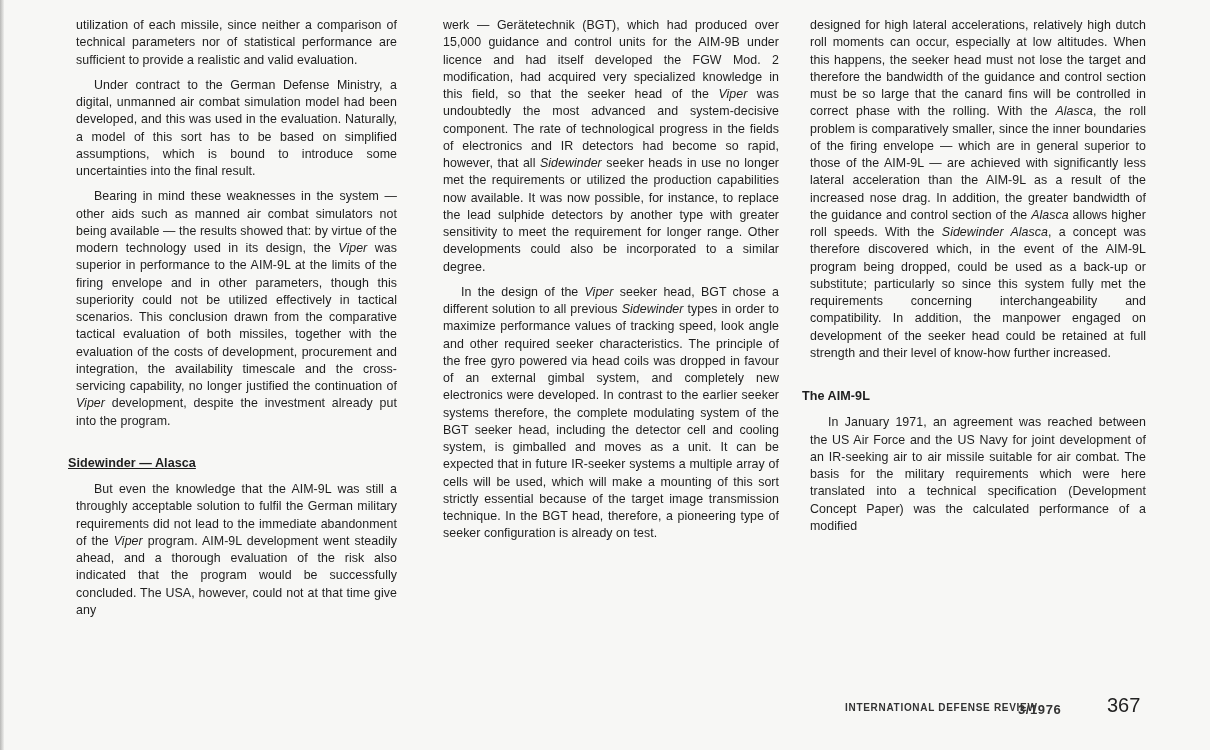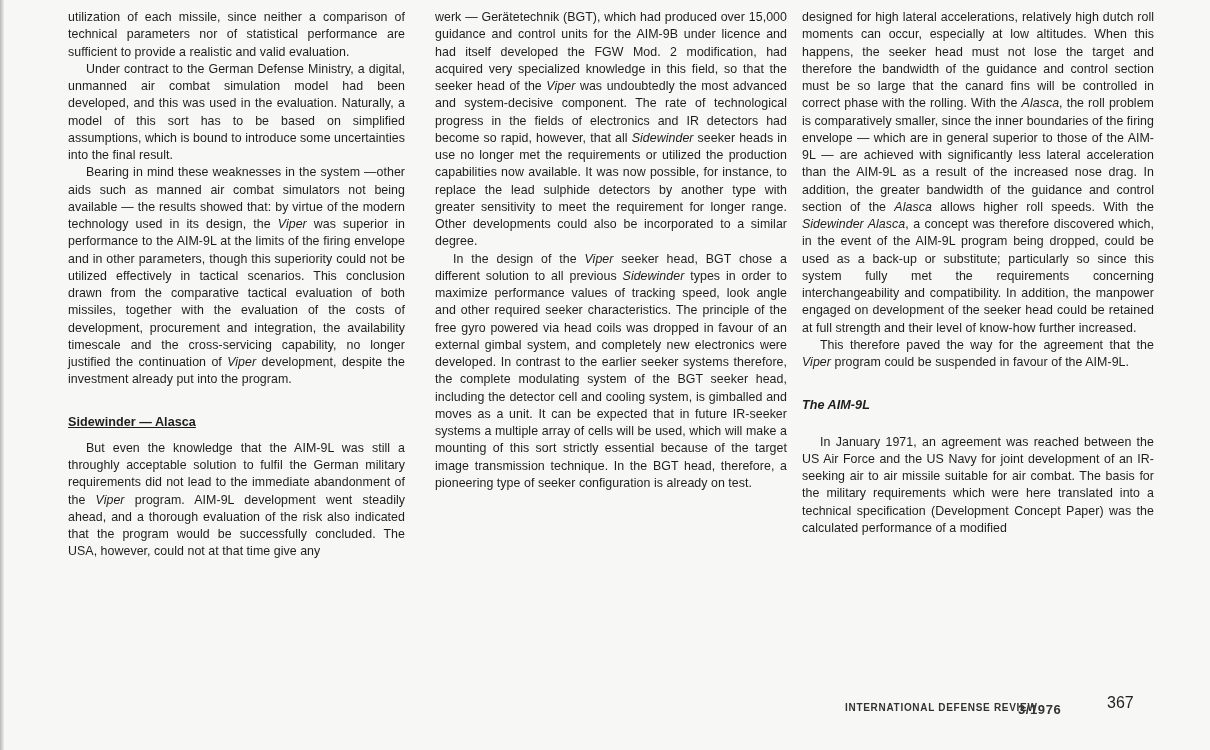--- a/index.html
+++ b/index.html
@@ -16,65 +16,64 @@
     }
     .col {
       position: absolute; top: 9px;
       font-size: 12.4px; line-height: 17.25px;
       text-align: justify;
       letter-spacing: 0.05px;
     }
     .col1 { left: 68px; width: 337px; }
     .col2 { left: 435px; width: 352px; }
     .col3 { left: 802px; width: 352px; }
-    .col p { margin: 0; text-indent: 0; }
+    .col p { margin: 8px; text-indent: 0; }
     .col p.ind { text-indent: 18px; }
     .col p.noind { text-indent: 0; }
     .col em { }
     .col h2 {
       font-size: 12.6px; font-weight: bold; margin: 0; line-height: 17.25px;
       text-align: left;
     }
     .col1 h2 { margin-top: 25px; margin-bottom: 9px; text-decoration: underline; }
-    .col3 h2 { margin-top: 26px; margin-bottom: 19px; font-style: italic; }
+    .col3 h2 { margin-top: 26px; margin-bottom: 9px; }
     .footer {
       position: absolute; top: 695px; left: 845px; width: 300px; height: 24px;
     }
     .footer .journal {
       position: absolute; left: 0; top: 7px;
       font-size: 10px; letter-spacing: 0.7px; font-weight: bold; color: #333;
     }
     .footer .issue {
       position: absolute; left: 173px; top: 7px;
       font-size: 13px; letter-spacing: 0.6px; font-weight: bold; color: #333;
     }
     .footer .pagenum {
       position: absolute; left: 262px; top: -1px;
-      font-size: 16px; color: #222;
+      font-size: 20px; color: #222;
     }
   </style>
 </head>
 <body>
 
 <div class="gutter"></div>
 
 <div class="col col1">
     <p class="noind"><span>utilization of each missile, since neither a comparison of technical parameters nor of statistical performance are sufficient to provide a realistic and valid evaluation.</span></p>
     <p class="ind"><span>Under contract to the German Defense Ministry, a digital, unmanned air combat simulation model had been developed, and this was used in the evaluation. Naturally, a model of this sort has to be based on simplified assumptions, which is bound to introduce some uncertainties into the final result.</span></p>
     <p class="ind"><span>Bearing in mind these weaknesses in the system —other aids such as manned air combat simulators not being available — the results showed that: by virtue of the modern technology used in its design, the </span><em>Viper</em><span> was superior in performance to the AIM-9L at the limits of the firing envelope and in other parameters, though this superiority could not be utilized effectively in tactical scenarios. This conclusion drawn from the comparative tactical evaluation of both missiles, together with the evaluation of the costs of development, procurement and integration, the availability timescale and the cross-servicing capability, no longer justified the continuation of </span><em>Viper</em><span> development, despite the investment already put into the program.</span></p>
     <h2>Sidewinder — Alasca</h2>
     <p class="ind"><span>But even the knowledge that the AIM-9L was still a throughly acceptable solution to fulfil the German military requirements did not lead to the immediate abandonment of the </span><em>Viper</em><span> program. AIM-9L development went steadily ahead, and a thorough evaluation of the risk also indicated that the program would be successfully concluded. The USA, however, could not at that time give any</span></p>
   </div>
 <div class="col col2">
     <p class="noind"><span>werk — Gerätetechnik (BGT), which had produced over 15,000 guidance and control units for the AIM-9B under licence and had itself developed the FGW Mod. 2 modification, had acquired very specialized knowledge in this field, so that the seeker head of the </span><em>Viper</em><span> was undoubtedly the most advanced and system-decisive component. The rate of technological progress in the fields of electronics and IR detectors had become so rapid, however, that all </span><em>Sidewinder</em><span> seeker heads in use no longer met the requirements or utilized the production capabilities now available. It was now possible, for instance, to replace the lead sulphide detectors by another type with greater sensitivity to meet the requirement for longer range. Other developments could also be incorporated to a similar degree.</span></p>
     <p class="ind"><span>In the design of the </span><em>Viper</em><span> seeker head, BGT chose a different solution to all previous </span><em>Sidewinder</em><span> types in order to maximize performance values of tracking speed, look angle and other required seeker characteristics. The principle of the free gyro powered via head coils was dropped in favour of an external gimbal system, and completely new electronics were developed. In contrast to the earlier seeker systems therefore, the complete modulating system of the BGT seeker head, including the detector cell and cooling system, is gimballed and moves as a unit. It can be expected that in future IR-seeker systems a multiple array of cells will be used, which will make a mounting of this sort strictly essential because of the target image transmission technique. In the BGT head, therefore, a pioneering type of seeker configuration is already on test.</span></p>
   </div>
 <div class="col col3">
     <p class="noind"><span>designed for high lateral accelerations, relatively high dutch roll moments can occur, especially at low altitudes. When this happens, the seeker head must not lose the target and therefore the bandwidth of the guidance and control section must be so large that the canard fins will be controlled in correct phase with the rolling. With the </span><em>Alasca</em><span>, the roll problem is comparatively smaller, since the inner boundaries of the firing envelope — which are in general superior to those of the AIM-9L — are achieved with significantly less lateral acceleration than the AIM-9L as a result of the increased nose drag. In addition, the greater bandwidth of the guidance and control section of the </span><em>Alasca</em><span> allows higher roll speeds. With the </span><em>Sidewinder Alasca</em><span>, a concept was therefore discovered which, in the event of the AIM-9L program being dropped, could be used as a back-up or substitute; particularly so since this system fully met the requirements concerning interchangeability and compatibility. In addition, the manpower engaged on development of the seeker head could be retained at full strength and their level of know-how further increased.</span></p>
-    <p class="ind"><span>This therefore paved the way for the agreement that the </span><em>Viper</em><span> program could be suspended in favour of the AIM-9L.</span></p>
     <h2>The AIM-9L</h2>
     <p class="ind"><span>In January 1971, an agreement was reached between the US Air Force and the US Navy for joint development of an IR-seeking air to air missile suitable for air combat. The basis for the military requirements which were here translated into a technical specification (Development Concept Paper) was the calculated performance of a modified</span></p>
   </div>
 
 <div class="footer">
   <span class="journal">INTERNATIONAL DEFENSE REVIEW</span>
   <span class="issue">3/1976</span>
   <span class="pagenum">367</span>
 </div>
 

